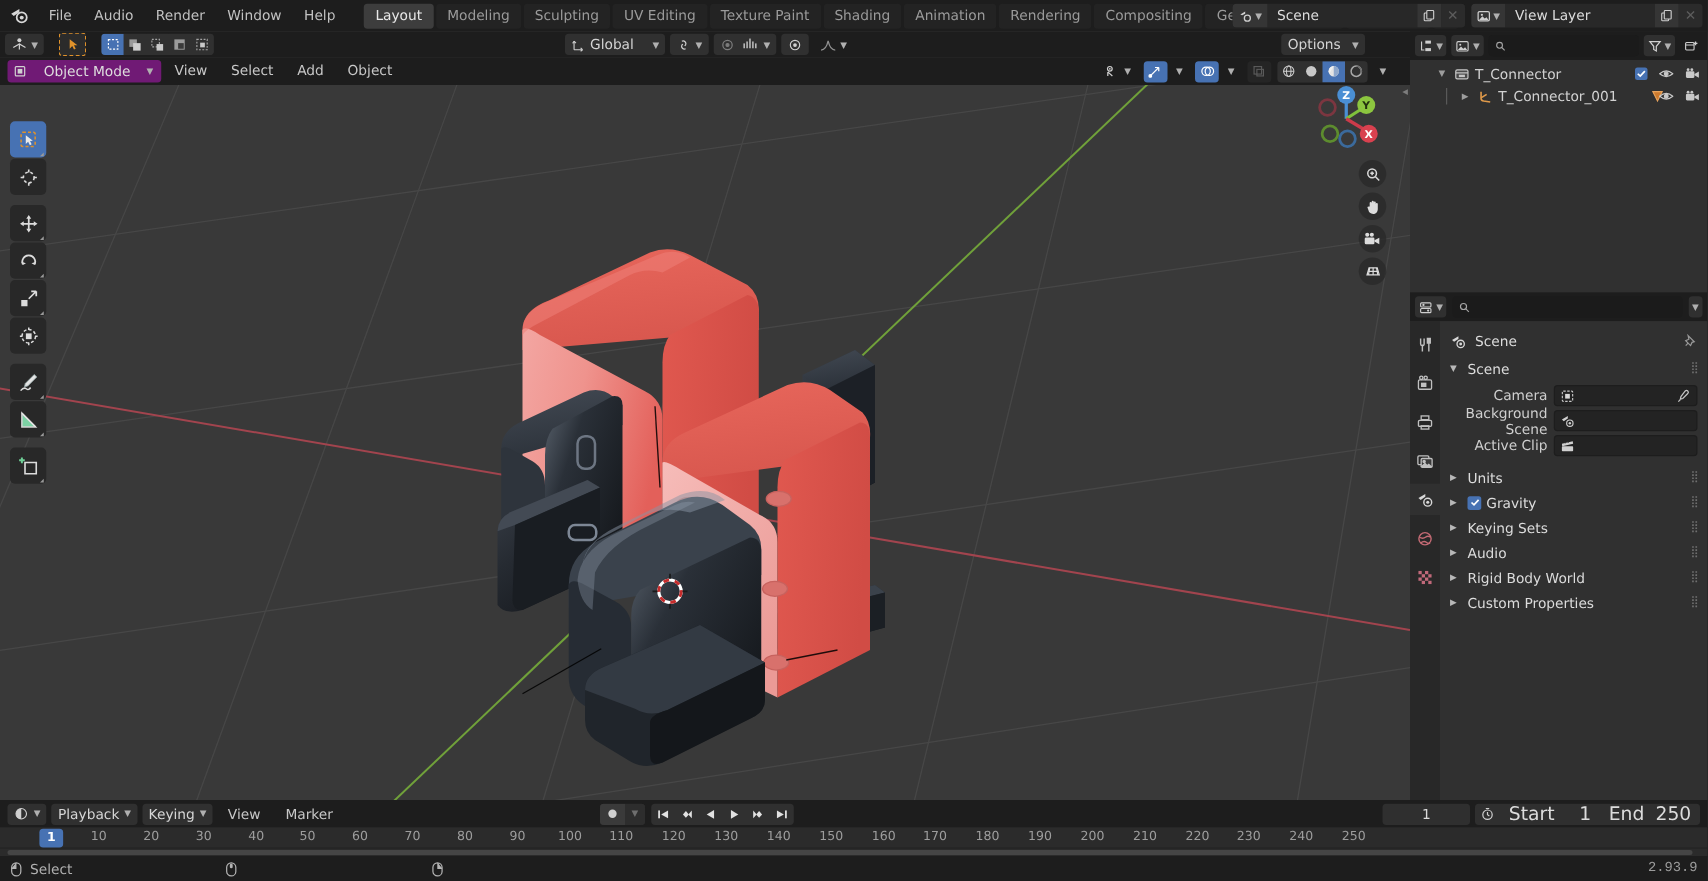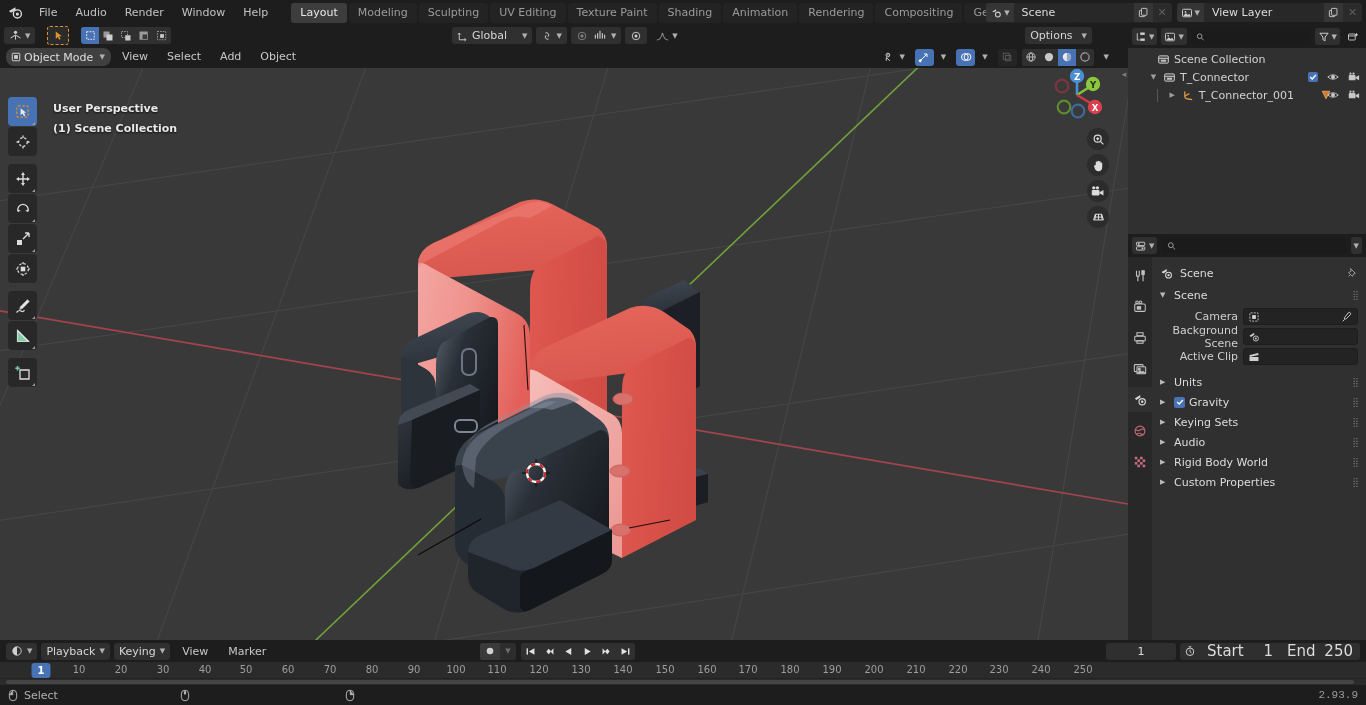--- a/index.html
+++ b/index.html
@@ -74,22 +74,22 @@
   }
   .hdr-btn.flat { background: transparent; }
   .hdr-txt { padding: 0 8px; height: 18px; line-height: 18px; font-size: 11px; color: #c8c8c8; }
   .seg { display: flex; background: #303030; border-radius: 3px; overflow: hidden; }
   .seg .sbtn {
     width: 18px; height: 17px; display: flex; align-items: center; justify-content: center;
     background: #303030;
   }
   .seg .sbtn.on { background: #4772b3; }
   .mode-sel {
-    display: flex; align-items: center; gap: 2px; height: 18px; padding: 0 6px 0 4px;
-    background: #404040; border-radius: 8px; min-width: 105px; font-size: 11px; color: #dedede;
+    display: flex; align-items: center; gap: 13px; height: 18px; padding: 0 6px 0 4px;
+    background: #701a75; border-radius: 3px; min-width: 105px; font-size: 11px; color: #dedede;
   }
   .mode-sel .caret { margin-left: auto; }
 
   .vp-canvas { position: absolute; left: 0; top: 43px; width: 1128px; height: 572px; overflow: hidden; }
 
   .vp-overlay-text {
     position: absolute; left: 53px; top: 76px; font-size: 11px; color: #e9e9e9;
     text-shadow: 0 1px 2px rgba(0,0,0,.8); line-height: 16px; pointer-events: none;
   }
   .vp-overlay-text .l1 { font-weight: bold; }
@@ -650,24 +650,20 @@
         </g>
 
         <g transform="translate(536,405)">
           <circle r="9" fill="none" stroke="#ffffff" stroke-width="2.4"></circle>
           <circle r="9" fill="none" stroke="#c62c2c" stroke-width="2.4" stroke-dasharray="4.6 4.6"></circle>
           <path d="M0 -14 V-10 M0 10 V14 M-14 0 H-10 M10 0 H14" stroke="#1a1a1a" stroke-width="1.4"></path>
         </g>
       </svg>
     </div>
 
-    <div class="vp-overlay-text">
-      <div class="l1">User Perspective</div>
-      <div class="l2">(1) Scene Collection</div>
-    </div>
 
     <div class="vp-toolbar">
       <div class="tool active">
         <svg width="15" height="15" viewBox="0 0 16 16">
             <rect x="2" y="2" width="12" height="12" rx="1.5" fill="none" stroke="#e0922b" stroke-width="1.3" stroke-dasharray="2.6 1.8"></rect>
             <path d="M6 4.5 L6 12 L8 10 L9.5 13 L11 12.2 L9.6 9.4 L12 9.2 Z" fill="#e9e9e9"></path>
           </svg>
         <div class="corner"></div>
       </div>
       <div class="tool">
@@ -813,31 +809,20 @@
         <svg width="12" height="12" viewBox="0 0 16 16" fill="none" stroke="#cfcfcf" stroke-width="1.2">
             <rect x="2" y="4" width="9" height="8" rx="1"></rect>
             <path d="M2 6.6 H11"></path>
             <path d="M12.6 3 V7 M10.6 5 H14.6" stroke-width="1.4"></path>
           </svg>
       </div>
     </div>
 
     <div class="out-rows">
 
-      <div class="out-row" style="padding-left:14px">
-        <span class="disc"></span>
-        <span>
-          <svg width="13" height="13" viewBox="0 0 16 16" fill="none" stroke="#c5c5c5" stroke-width="1.2">
-              <rect x="2" y="3.5" width="12" height="9" rx="1.4" fill="#4a4a4a"></rect>
-              <path d="M2 6.6 H14"></path>
-              <rect x="5" y="8.3" width="6" height="2.4" fill="#c5c5c5" stroke="none"></rect>
-            </svg>
-        </span>
-        <span>Scene Collection</span>
-      </div>
 
       <div class="out-row" style="padding-left:20px">
         <span class="disc">▼</span>
         <span>
           <svg width="13" height="13" viewBox="0 0 16 16" fill="none" stroke="#c5c5c5" stroke-width="1.2">
               <rect x="2" y="3.5" width="12" height="9" rx="1.4" fill="#4a4a4a"></rect>
               <path d="M2 6.6 H14"></path>
               <rect x="5" y="8.3" width="6" height="2.4" fill="#c5c5c5" stroke="none"></rect>
             </svg>
         </span>

